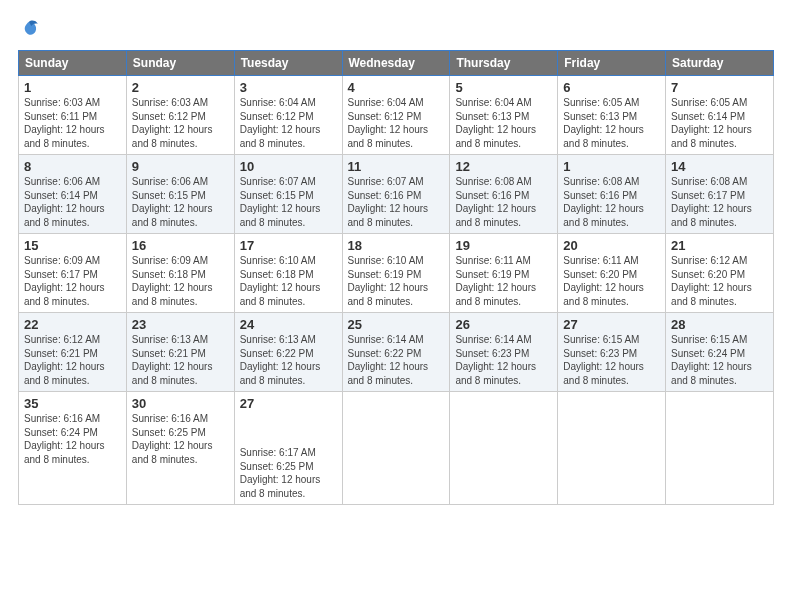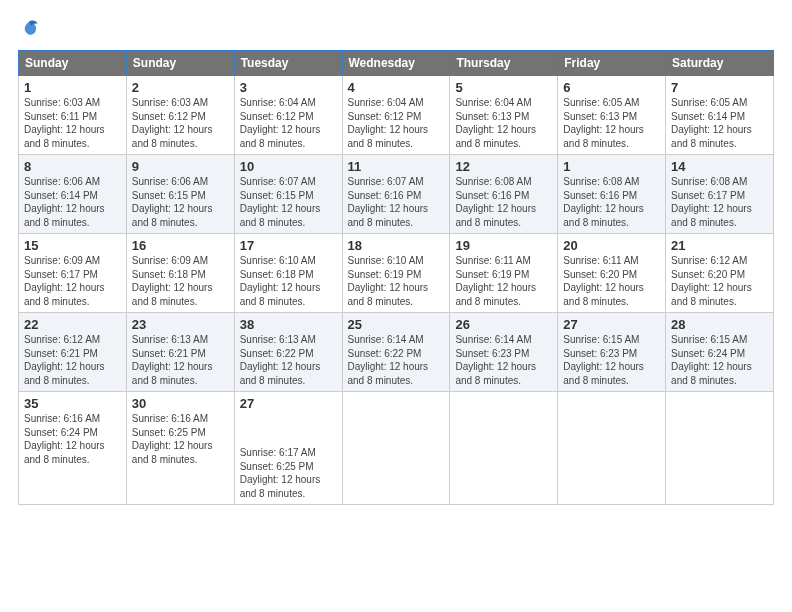--- a/index.html
+++ b/index.html
@@ -297,21 +297,21 @@
 and 8 minutes.</div>
           </td>
           <td>
             <span class="day-num">23</span>
             <div class="day-info" style="white-space: pre-line;">Sunrise: 6:13 AM
 Sunset: 6:21 PM
 Daylight: 12 hours
 and 8 minutes.</div>
           </td>
           <td>
-            <span class="day-num">38</span>
+            <span class="day-num">24</span>
             <div class="day-info" style="white-space: pre-line;">Sunrise: 6:13 AM
 Sunset: 6:22 PM
 Daylight: 12 hours
 and 8 minutes.</div>
           </td>
           <td>
             <span class="day-num">25</span>
             <div class="day-info" style="white-space: pre-line;">Sunrise: 6:14 AM
 Sunset: 6:22 PM
 Daylight: 12 hours

